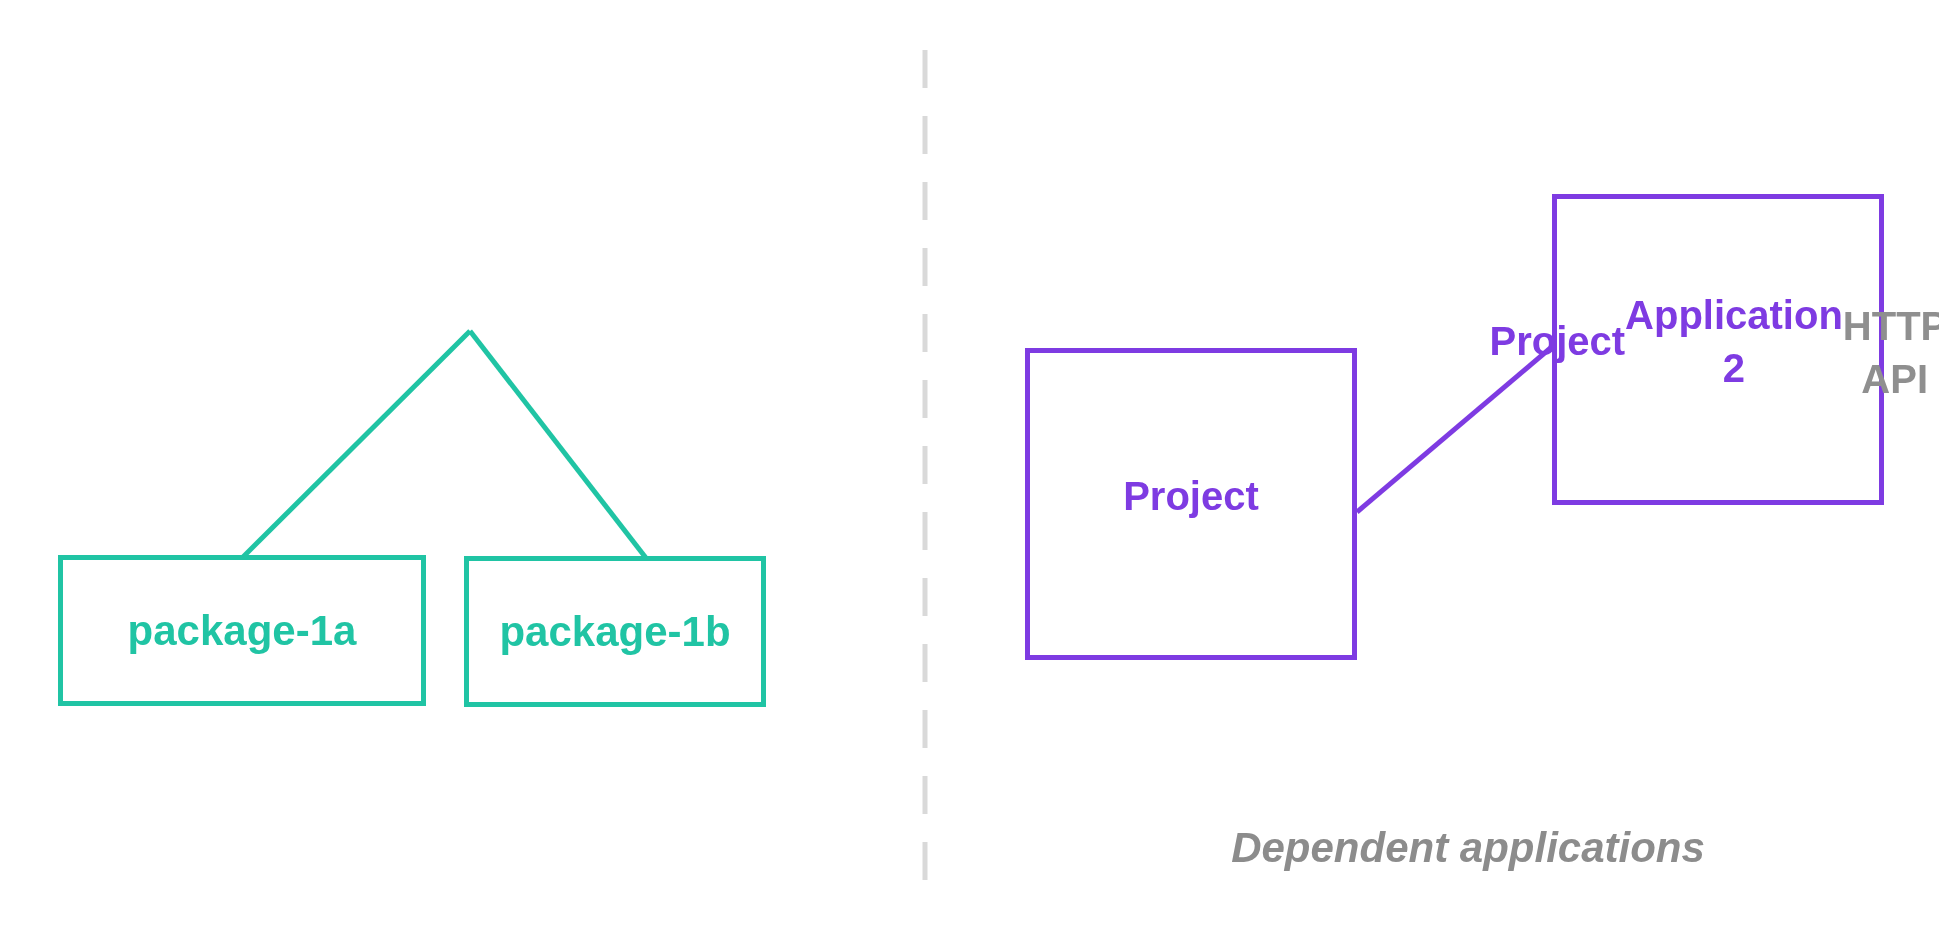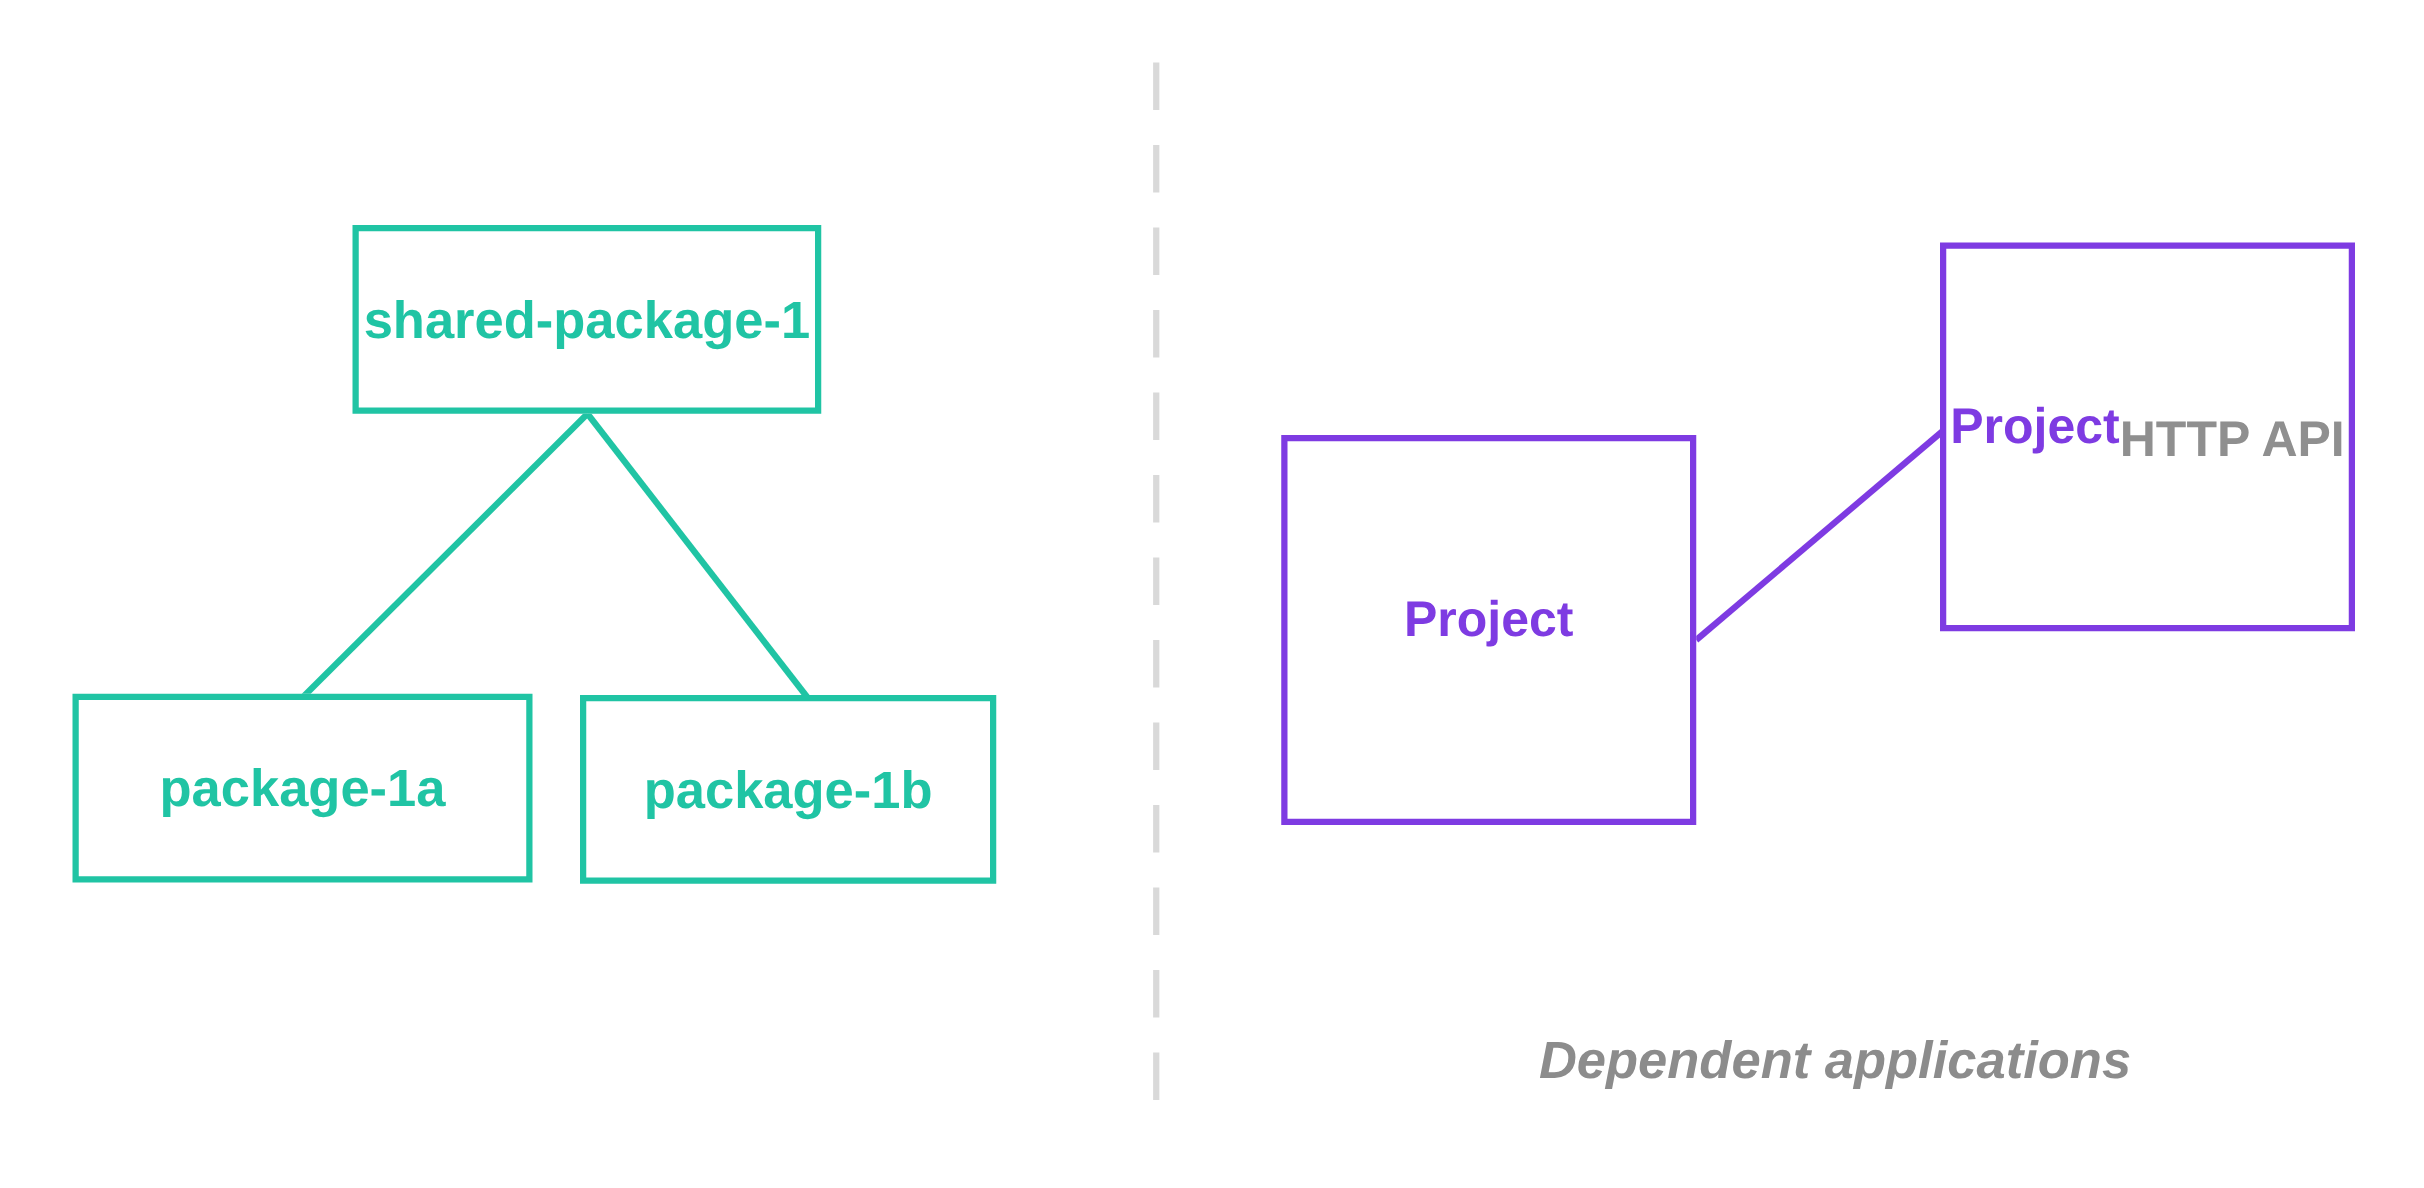--- a/index.html
+++ b/index.html
@@ -48,21 +48,21 @@
     text-align: center;
   }
   .teal-node {
     border: 5px solid var(--teal, #20C4A4);
     color: var(--teal, #20C4A4);
     font-weight: bold;
     font-size: 42px;
   }
   .node-shared {  left: 282px; top: 180px; width: 375px; height: 151px; }
   .node-pkg-1a { left: 58px;  top: 555px; width: 368px; height: 151px; }
-  .node-pkg-1b { left: 464px; top: 556px; width: 333px; height: 151px; align-items: center; }
+  .node-pkg-1b { left: 464px; top: 556px; width: 302px; height: 151px; align-items: center; }
 
   .purple-node {
     border: 5px solid var(--purple, #7E3BE2);
     flex-direction: row;
     font-weight: bold;
     font-size: 40px;
     padding-bottom: 16px;
   }
   .node-app-1 { left: 1025px; top: 348px; width: 332px; height: 312px; }
   .node-app-2 { left: 1552px; top: 194px; width: 332px; height: 311px; }
@@ -92,36 +92,34 @@
 
 <div class="canvas">
 
   <svg class="edges" viewBox="0 0 1939 950">
     <line class="divider" x1="925" y1="50" x2="925" y2="900"></line>
     <line class="teal-edge" x1="470" y1="331" x2="243" y2="557"></line>
     <line class="teal-edge" x1="470" y1="331" x2="646" y2="558"></line>
     <line class="purple-edge" x1="1357" y1="512" x2="1554" y2="345"></line>
   </svg>
 
-  <div class="node teal-node node-shared">
-    <span>shared-package-1</span>
-  </div>
 
   <div class="node teal-node node-pkg-1a">
     <span>package-1a</span>
   </div>
 
   <div class="node teal-node node-pkg-1b">
     <span>package-1b</span>
   </div>
 
   <div class="node purple-node node-app-1">
     <div class="title-line">Project</div>
   </div>
 
   <div class="node purple-node node-app-2">
     <div class="title-line">Project</div>
+    <div class="title-line">Application 2</div>
     <div class="subtitle">HTTP API</div>
   </div>
 
   <div class="section-label label-right">Dependent applications</div>
 
 </div>
 
 </body></html>

